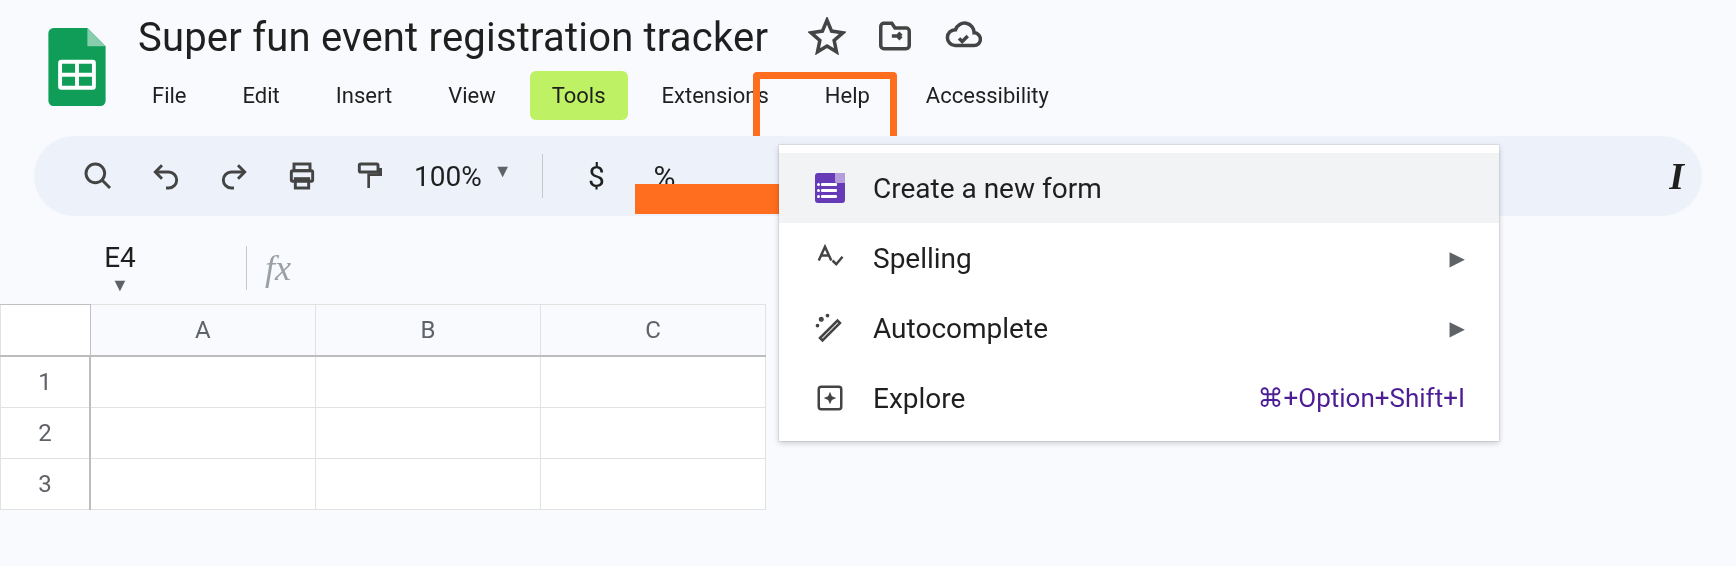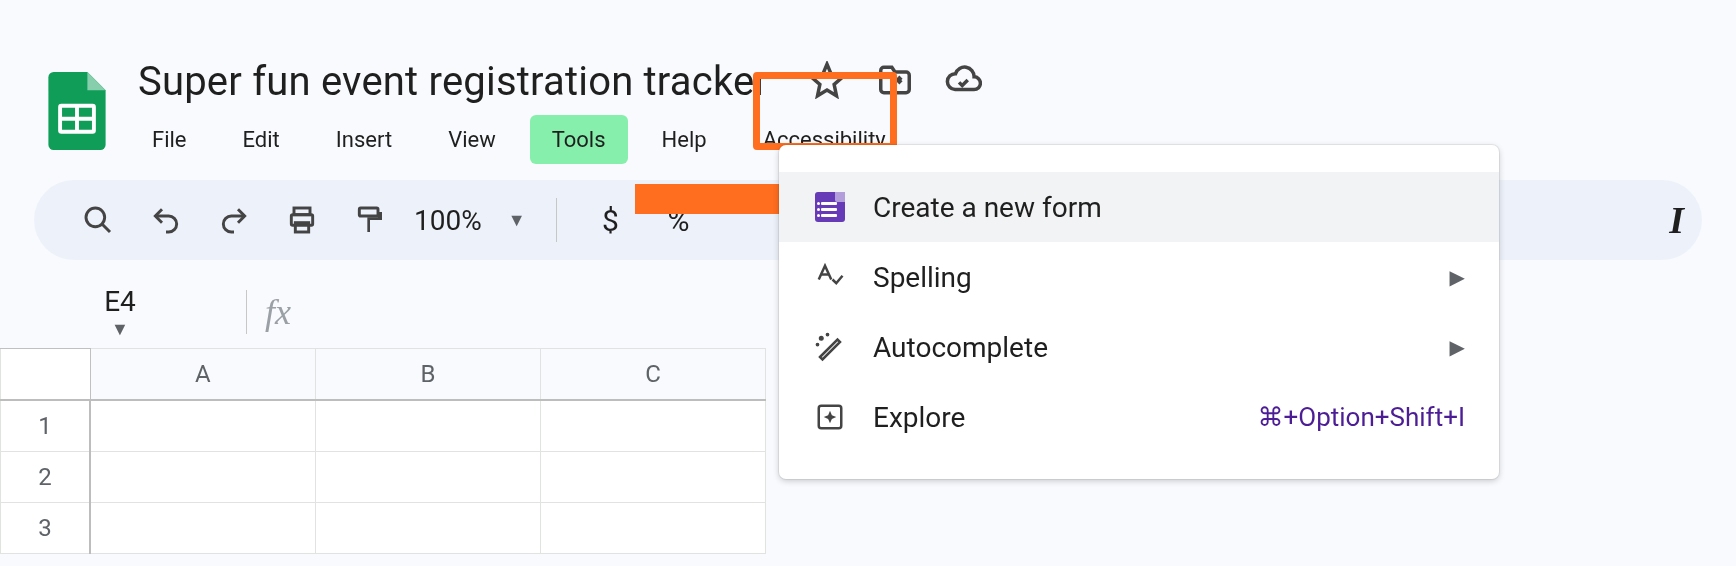--- a/index.html
+++ b/index.html
@@ -11,21 +11,20 @@
   width: 1736px;
   height: 566px;
   overflow: hidden;
 }
 
 
 .header {
   display: flex;
   align-items: flex-start;
   padding: 10px 0 0 0;
-  margin-top: 44px;
 }
 .app-icon {
   width: 58px;
   height: 78px;
   margin: 18px 24px 0 48px;
   position: relative;
 }
 .app-icon svg { width: 100%; height: 100%; }
 
 .title-block { display: flex; flex-direction: column; }
@@ -41,21 +40,21 @@
 .title-icons svg { width: 38px; height: 38px; stroke: #444; fill: none; stroke-width: 2.2; }
 
 
 .menubar { display: flex; gap: 12px; margin-top: 6px; font-size: 22px; }
 .menu-item {
   padding: 12px 22px;
   border-radius: 6px;
   cursor: pointer;
   position: relative;
 }
-.menu-item.active { background: #86efac; }
+.menu-item.active { background: #bef264; }
 .highlight-box {
   position: absolute;
   border: 7px solid #ff6d1f;
   border-radius: 4px;
   pointer-events: none;
 }
 
 
 .toolbar {
   margin: 16px 34px 0 34px;
@@ -72,21 +71,21 @@
   width: 48px;
   height: 48px;
   display: flex;
   align-items: center;
   justify-content: center;
   border-radius: 6px;
   cursor: pointer;
 }
 .tool-btn svg { width: 32px; height: 32px; stroke: #444; fill: none; stroke-width: 2.2; }
 .toolbar-sep { width: 1px; height: 44px; background: #c7c7c7; margin: 0 10px; }
-.zoom { display:flex; align-items:center; gap:26px; font-size:28px; }
+.zoom { display:flex; align-items:flex-start; gap:12px; font-size:28px; }
 .italic-i {
   position: absolute;
   right: 18px;
   font-family: "Times New Roman", serif;
   font-style: italic;
   font-size: 38px;
   font-weight: 600;
 }
 
 
@@ -105,23 +104,23 @@
   border-bottom: 28px solid transparent;
 }
 
 
 .dropdown {
   position: absolute;
   left: 779px;
   top: 145px;
   width: 720px;
   background: #ffffff;
-  border-radius: 7px;
+  border-radius: 0;
   box-shadow: 0 2px 6px rgba(0,0,0,.2), 0 0 0 1px rgba(0,0,0,.06);
-  padding: 27px 0;
+  padding: 8px 0;
   font-size: 28px;
 }
 .dropdown-item {
   display: flex;
   align-items: center;
   height: 70px;
   padding: 0 34px;
   gap: 26px;
   cursor: pointer;
 }
@@ -257,20 +256,21 @@
         </span>
       </div>
     </div>
 
     <div class="menubar">
       <div class="menu-item">File</div>
       <div class="menu-item">Edit</div>
       <div class="menu-item">Insert</div>
       <div class="menu-item">View</div>
       <div class="menu-item active" id="tools-item">Tools</div>
+      <div class="menu-item">Extensions</div>
       <div class="menu-item">Help</div>
       <div class="menu-item">Accessibility</div>
     </div>
   </div>
 </div>
 
 <div class="highlight-box" style="left:753px; top:72px; width:130px; height:64px;"></div>
 
 <div class="toolbar" style="position:relative;">
   <div class="tool-btn">

